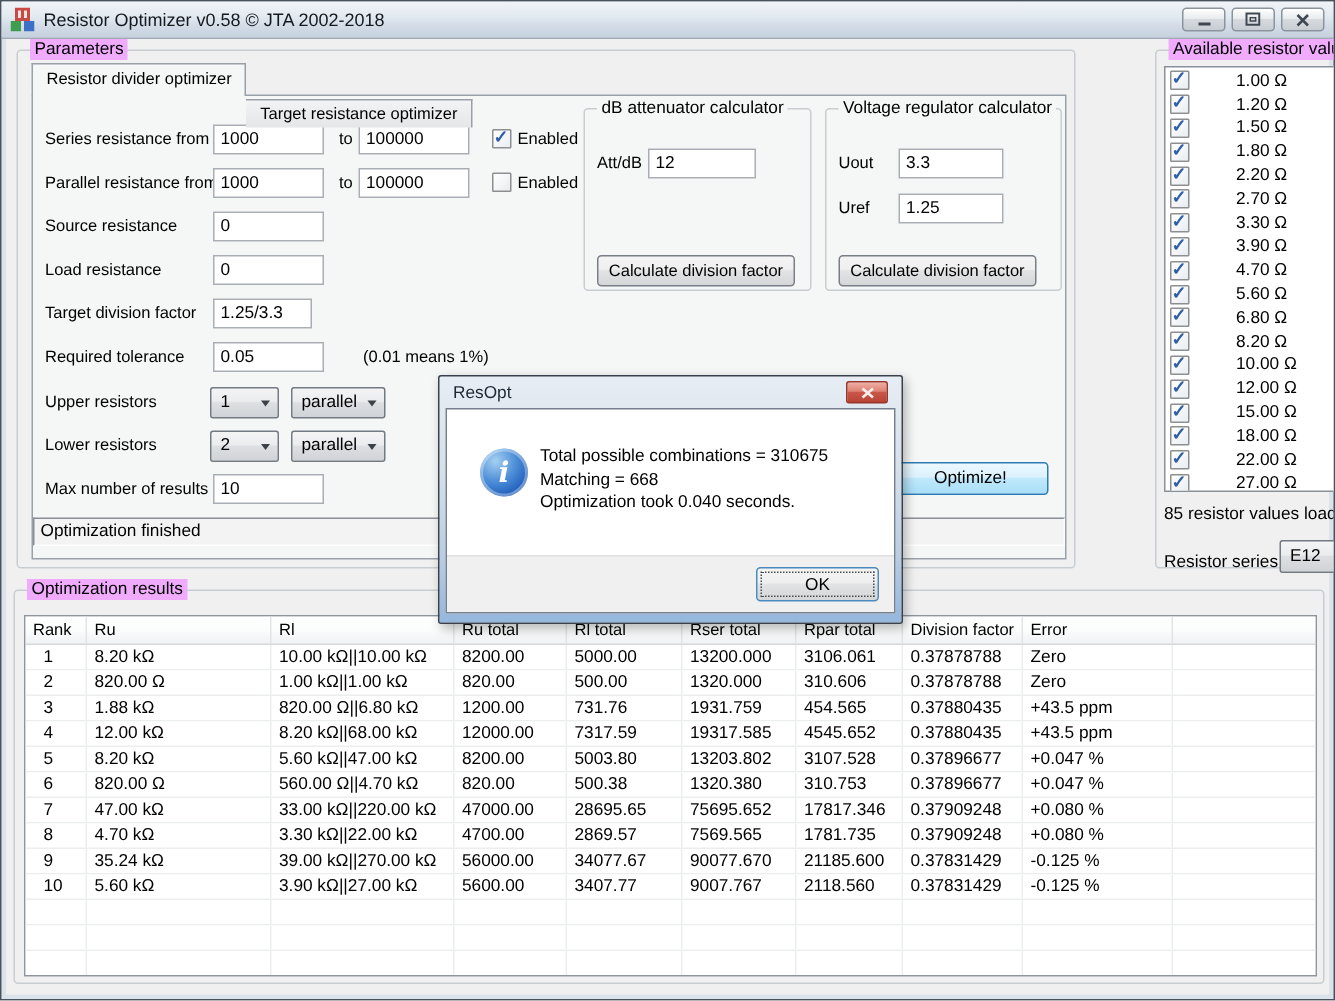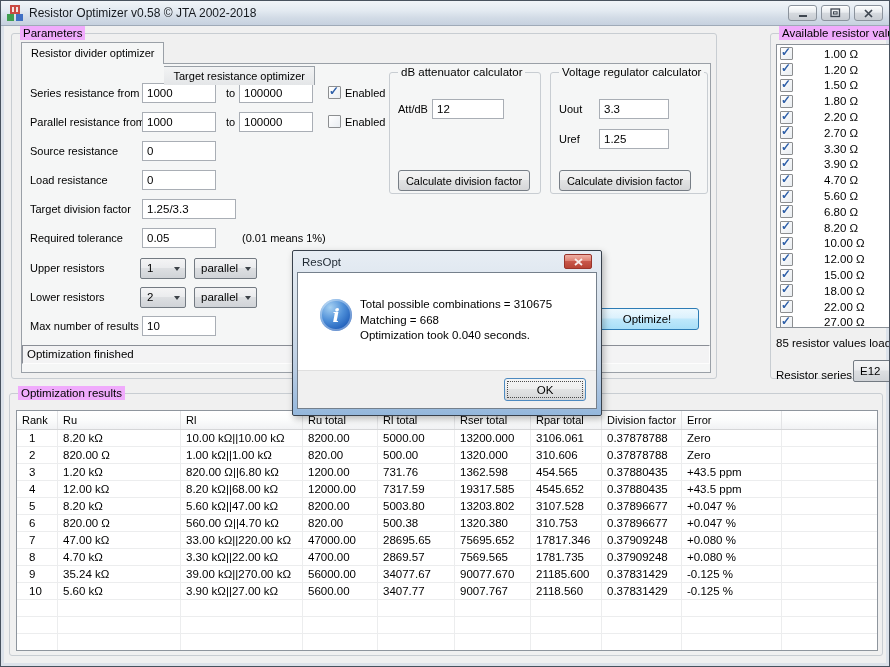--- a/index.html
+++ b/index.html
@@ -188,21 +188,21 @@
       <div class="field" style="left:120px;width:74px">0</div>
     </div>
 
     <div class="prow" style="top:106px">
       <span class="plabel" style="left:8px">Load resistance</span>
       <div class="field" style="left:120px;width:74px">0</div>
     </div>
 
     <div class="prow" style="top:135px">
       <span class="plabel" style="left:8px">Target division factor</span>
-      <div class="field" style="left:120px;width:94px">1.25/3.3</div>
+      <div class="field" style="left:120px;width:66px">1.25/3.3</div>
     </div>
 
     <div class="prow" style="top:164px">
       <span class="plabel" style="left:8px">Required tolerance</span>
       <div class="field" style="left:120px;width:74px">0.05</div>
       <span class="plabel" style="left:220px">(0.01 means 1%)</span>
     </div>
 
     <div class="prow" style="top:194px">
       <span class="plabel" style="left:8px">Upper resistors</span>
@@ -371,25 +371,25 @@
             <div>820.00</div>
             <div>500.00</div>
             <div>1320.000</div>
             <div>310.606</div>
             <div>0.37878788</div>
             <div>Zero</div>
             <div></div>
           </div>
           <div class="tr">
             <div>3</div>
-            <div>1.20 kΩ</div>
+            <div>1.88 kΩ</div>
             <div>820.00 Ω||6.80 kΩ</div>
             <div>1200.00</div>
             <div>731.76</div>
-            <div>1362.598</div>
+            <div>1931.759</div>
             <div>454.565</div>
             <div>0.37880435</div>
             <div>+43.5 ppm</div>
             <div></div>
           </div>
           <div class="tr">
             <div>4</div>
             <div>12.00 kΩ</div>
             <div>8.20 kΩ||68.00 kΩ</div>
             <div>12000.00</div>

